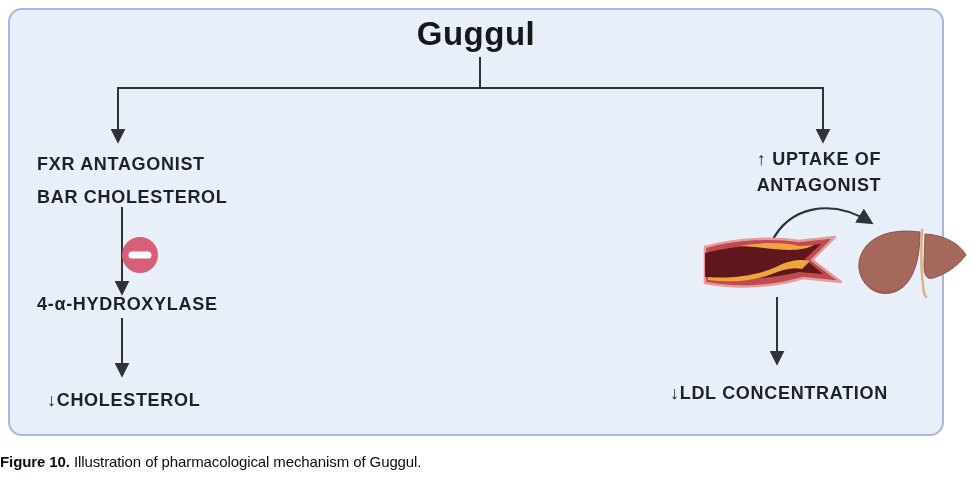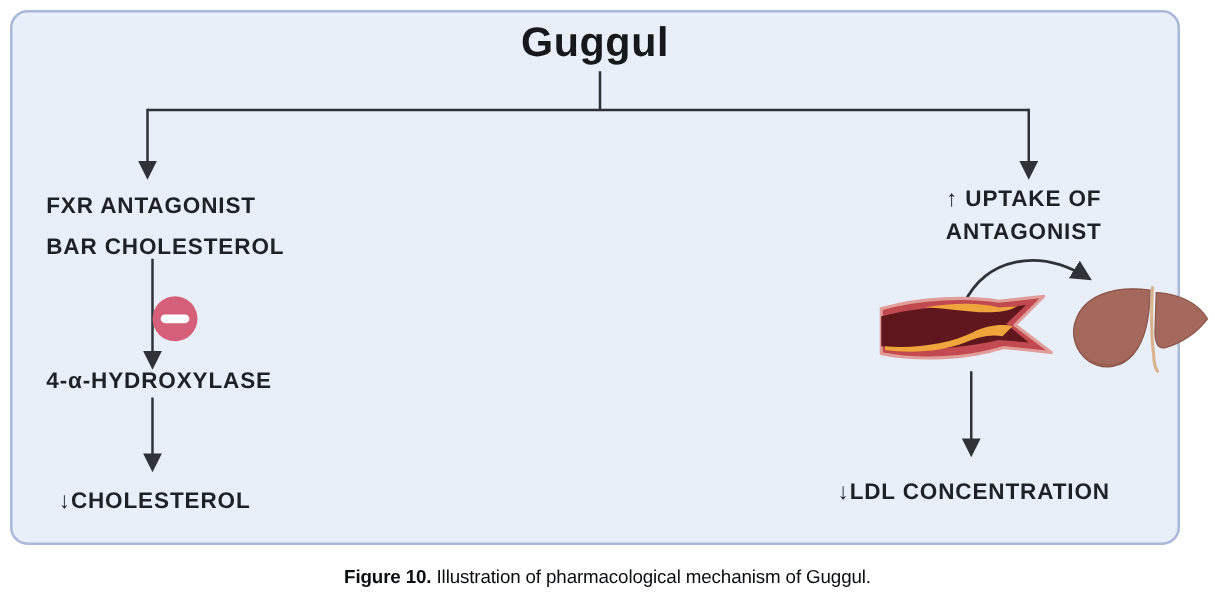--- a/index.html
+++ b/index.html
@@ -22,21 +22,21 @@
   .title{
     position:absolute;left:8px;top:15px;width:936px;text-align:center;
     font-size:33px;font-weight:bold;color:#16181b;letter-spacing:0.5px;
   }
   .fxr-bar{left:37px;top:148px;line-height:33px;}
   .enzyme{left:37px;top:294px;}
   .chol-level{left:35px;top:387px;line-height:27px;margin-left:12px;}
   .uptake{left:703px;top:146px;width:232px;text-align:center;line-height:26px;}
   .ldl{left:670px;top:383px;}
   .caption{
-    position:absolute;left:0;top:453px;width:972px;text-align:center;
+    position:absolute;left:0;top:453px;width:972px;text-align:left;
     font-size:15px;color:#0b0d0f;letter-spacing:-0.1px;
   }
   .caption b{font-weight:bold;}
 </style>
 </head>
 <body>
 
 <div class="panel"></div>
 
 <div class="title">Guggul</div>

